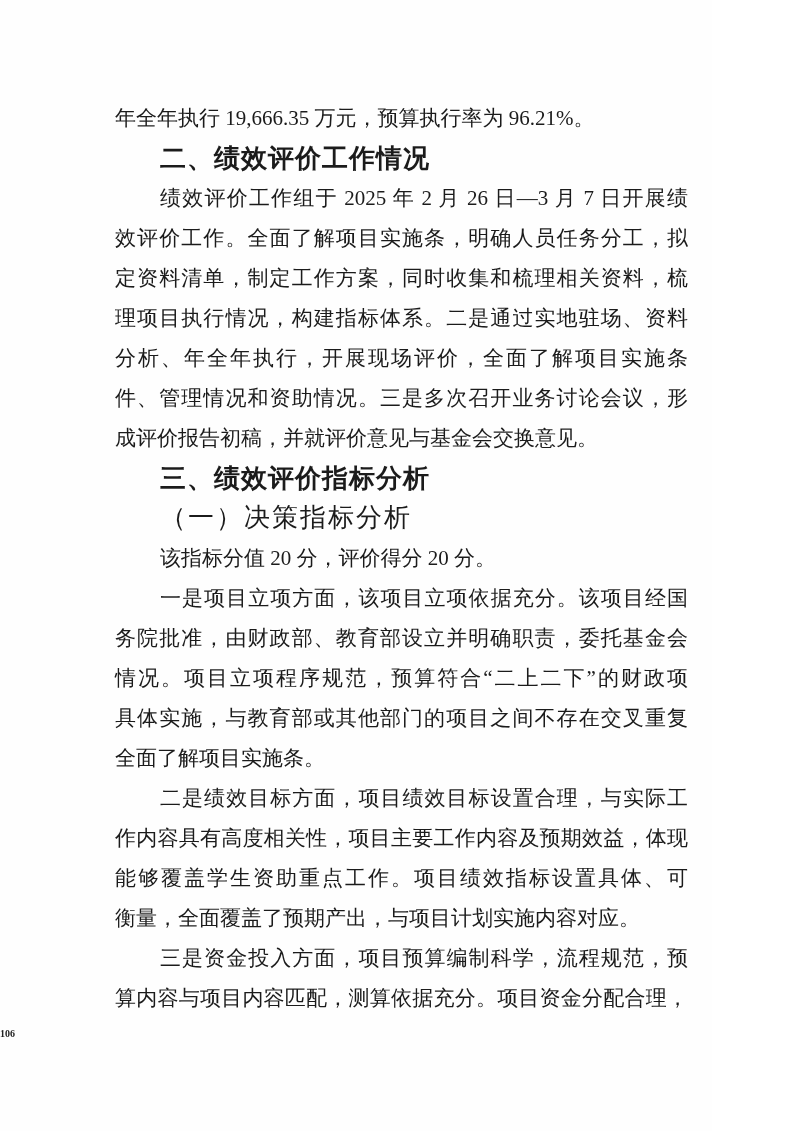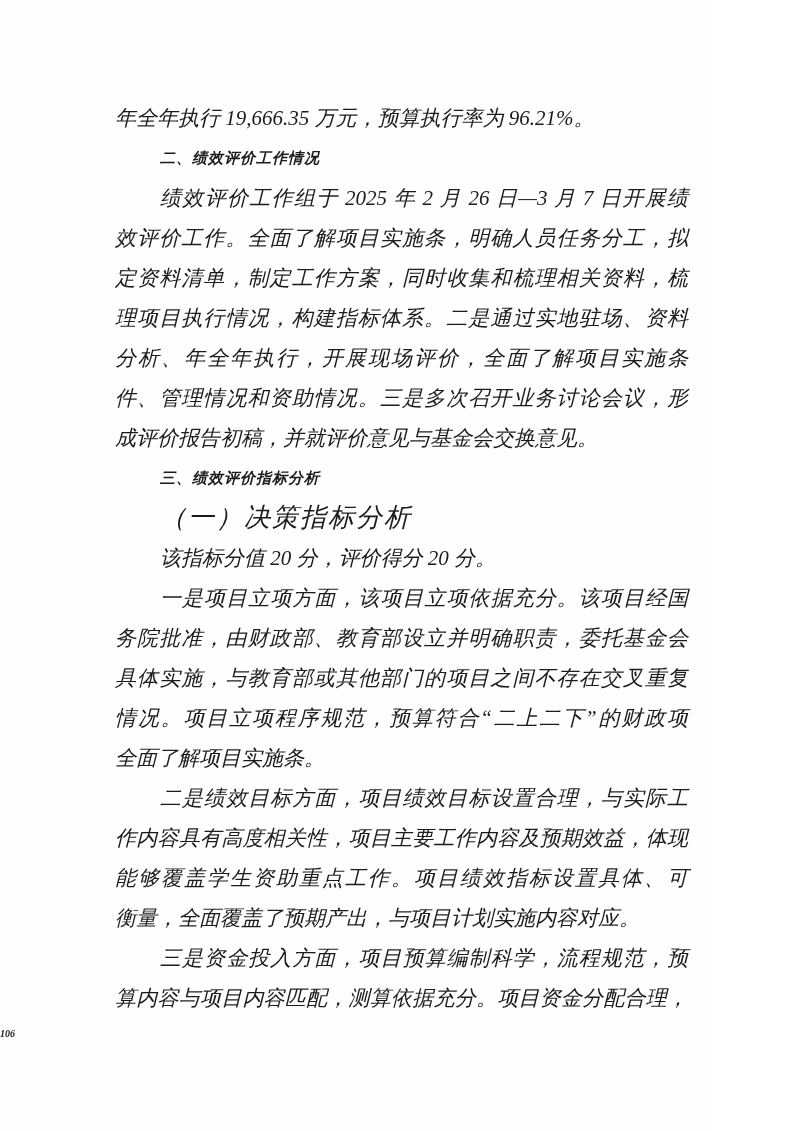--- a/index.html
+++ b/index.html
@@ -8,21 +8,20 @@
     background: #ffffff;
   }
   .page {
     position: relative;
     width: 712px;
     height: 1131px;
     background: #fefefe;
     overflow: hidden;
     color: #1b1b1b;
     font-family: "Liberation Serif", "DejaVu Serif", serif;
-    font-style: italic;
   }
   .content {
     position: absolute;
     left: 115px;
     top: 98px;
     width: 573px;
   }
   .ln {
     display: block;
     height: 40px;
@@ -36,21 +35,21 @@
   }
   .end {
     text-align-last: left;
   }
   .ind {
     text-indent: 45px;
   }
   .h1 {
     font-family: "Liberation Sans", "DejaVu Sans", sans-serif;
     font-weight: bold;
-    font-size: 15px;
+    font-size: 26px;
     letter-spacing: 1px;
     text-align-last: left;
     text-indent: 45px;
   }
   .h2 {
     font-family: "Liberation Serif", "DejaVu Serif", serif;
     font-weight: normal;
     font-size: 26px;
     letter-spacing: 2px;
     text-align-last: left;
@@ -86,22 +85,22 @@
     <div class="ln end">成评价报告初稿，并就评价意见与基金会交换意见。</div>
 
     <div class="ln h1">三、绩效评价指标分析</div>
 
     <div class="ln h2">（一）决策指标分析</div>
 
     <div class="ln end ind">该指标分值 20 分，评价得分 20 分。</div>
 
     <div class="ln ind">一是项目立项方面，该项目立项依据充分。该项目经国</div>
     <div class="ln">务院批准，由财政部、教育部设立并明确职责，委托基金会</div>
+    <div class="ln">情况。项目立项程序规范，预算符合“二上二下”的财政项</div>
     <div class="ln">具体实施，与教育部或其他部门的项目之间不存在交叉重复</div>
-    <div class="ln">情况。项目立项程序规范，预算符合“二上二下”的财政项</div>
     <div class="ln end">全面了解项目实施条。</div>
 
     <div class="ln ind">二是绩效目标方面，项目绩效目标设置合理，与实际工</div>
     <div class="ln">作内容具有高度相关性，项目主要工作内容及预期效益，体现</div>
     <div class="ln">能够覆盖学生资助重点工作。项目绩效指标设置具体、可</div>
     <div class="ln end">衡量，全面覆盖了预期产出，与项目计划实施内容对应。</div>
 
     <div class="ln ind">三是资金投入方面，项目预算编制科学，流程规范，预</div>
     <div class="ln">算内容与项目内容匹配，测算依据充分。项目资金分配合理，</div>
 

